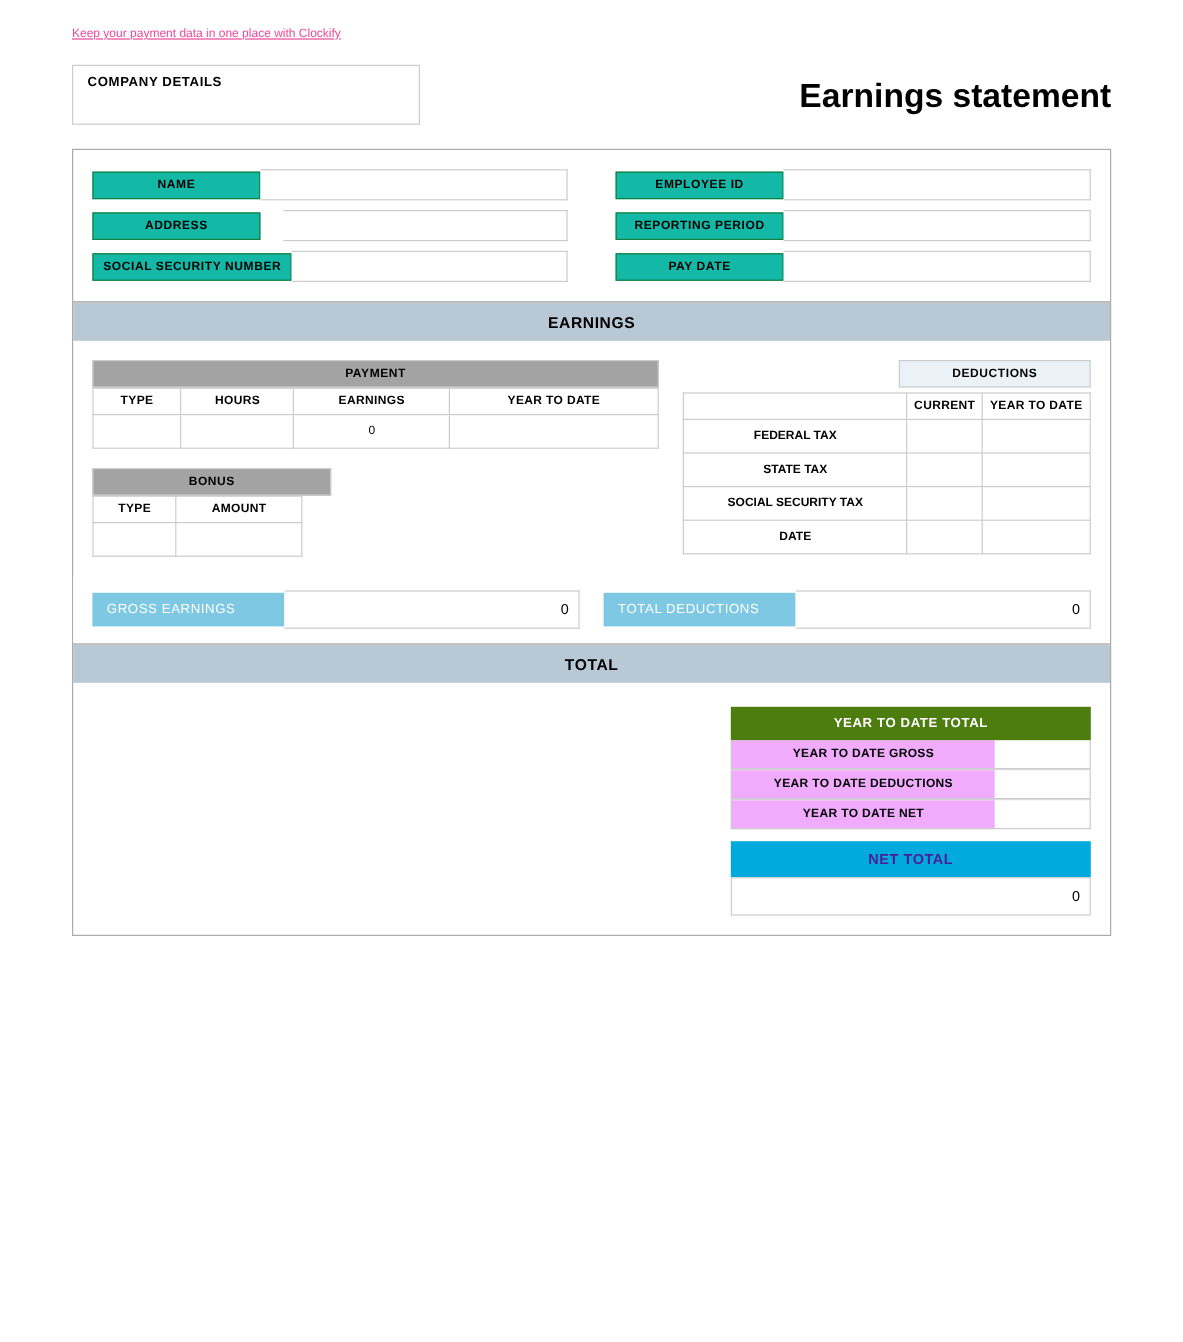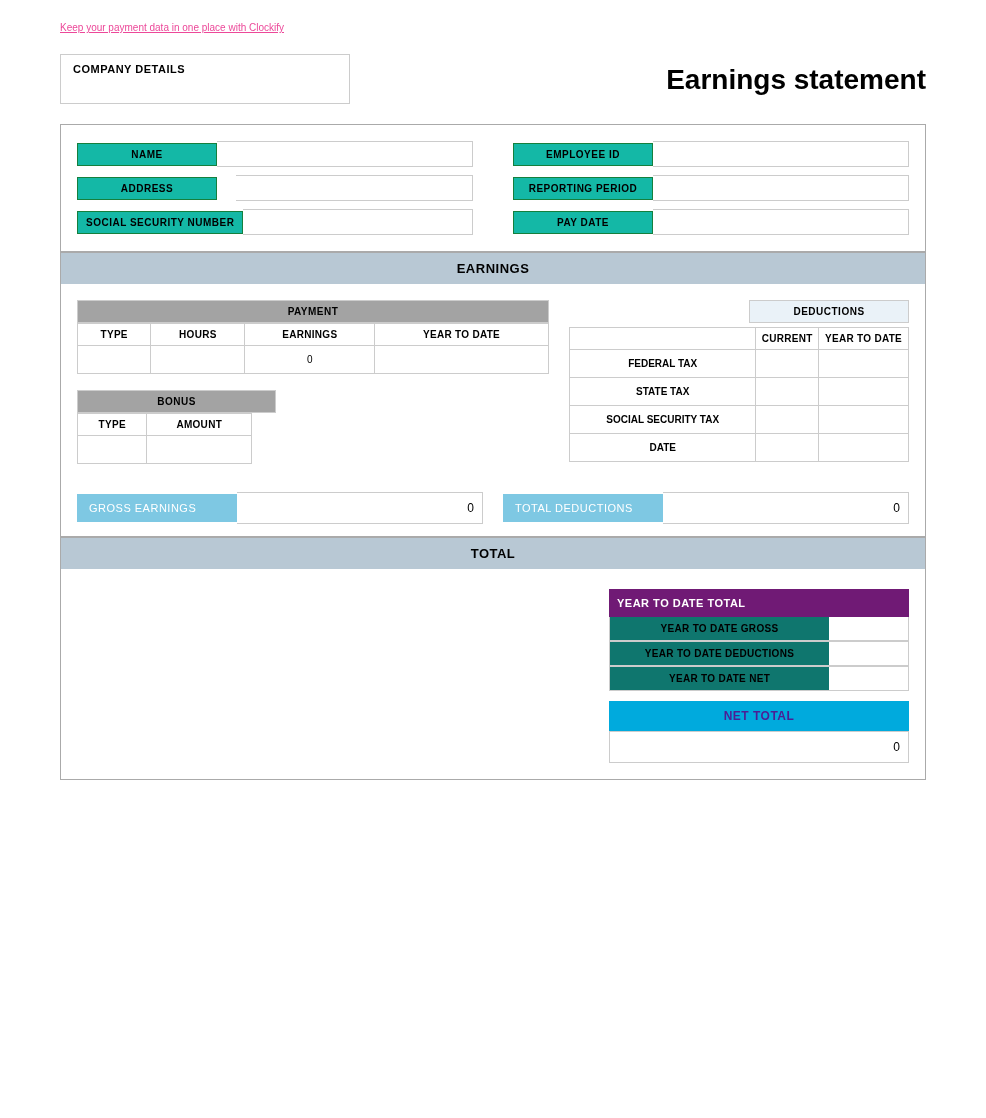--- a/index.html
+++ b/index.html
@@ -146,42 +146,43 @@
       text-align: right;
       font-size: 12px;
       background: #fff;
     }
 
     
     .total-section-body { padding: 20px 16px 16px 16px; display: flex; justify-content: flex-end; }
     .ytd-box { width: 300px; }
 
     .ytd-header {
-      background: #701a75;
+      background: #4d7c0f;
       color: #fff;
       font-weight: bold;
       font-size: 11px;
       letter-spacing: 0.5px;
+      text-align: center;
       padding: 8px;
     }
     .ytd-row {
       display: flex;
       border-bottom: 1px solid #ccc;
     }
     .ytd-row-label {
       flex: 1;
       font-weight: bold;
       font-size: 10px;
       letter-spacing: 0.3px;
       padding: 6px 8px;
       border: 1px solid #ccc;
       border-top: none;
       border-right: none;
       text-align: center;
-      background: #0f766e;
+      background: #f0abfc;
     }
     .ytd-row-value {
       width: 80px;
       border: 1px solid #ccc;
       border-top: none;
       border-left: none;
       padding: 6px 8px;
       text-align: right;
       background: #fff;
     }

